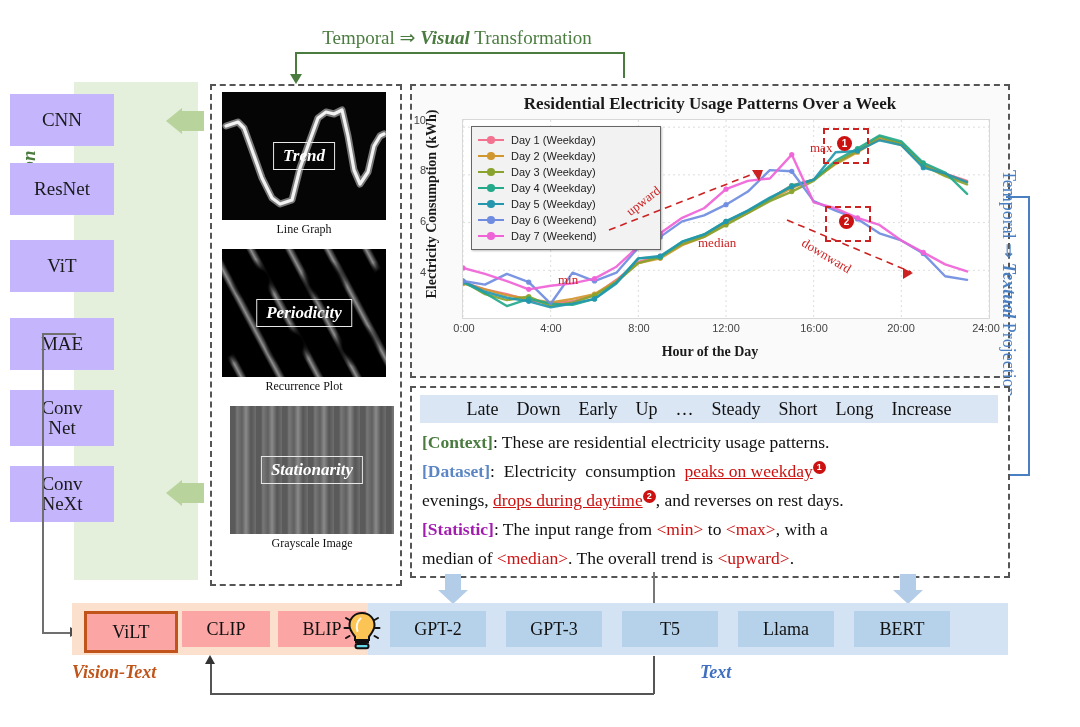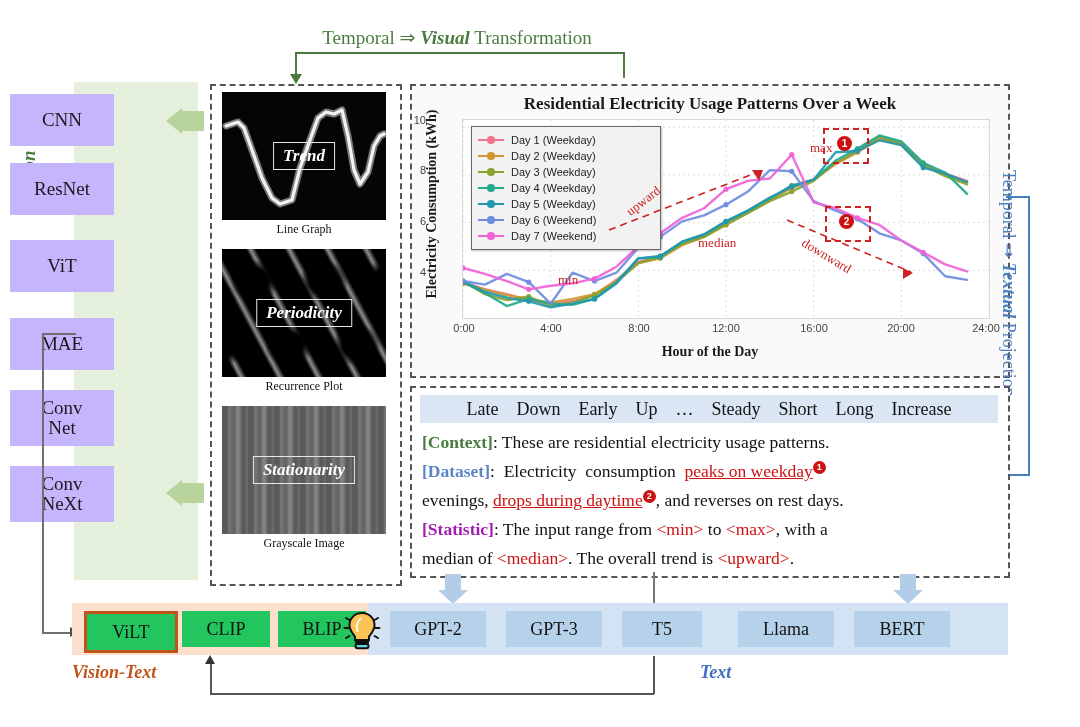--- a/index.html
+++ b/index.html
@@ -205,21 +205,21 @@
   #bottom-row{
     left:72px;top:603px;width:936px;height:52px;
   }
   #vt-bg{position:absolute;left:0;top:0;width:296px;height:52px;background:#fbe0cd;}
   #txt-bg{position:absolute;left:296px;top:0;width:640px;height:52px;background:#d3e3f3;}
   .mbox{
     position:absolute;top:8px;height:36px;
     display:flex;align-items:center;justify-content:center;
     font-size:18px;color:#111;
   }
-  .mbox.vt{background:#22c55e;text-align:center;}
+  .mbox.vt{background:#fca5a5;text-align:center;}
   .mbox.tx{background:#b6d2ea;}
   #vilt-box{border:3px solid #c0541a;}
   #bulb{position:absolute;left:268px;top:5px;width:44px;height:44px;}
   #vision-text-label{
     left:72px;top:662px;color:#c0541a;font-size:18px;
     font-style:italic;font-weight:bold;
   }
   #text-label{
     left:700px;top:662px;color:#3f6fc0;font-size:18px;
     font-style:italic;font-weight:bold;
@@ -302,21 +302,21 @@
   <div class="imgcaption">Line Graph</div>
 </div>
 
 <div class="abs imgcard" style="top:249px;">
   <div class="imgbox" id="img-recur">
     <div class="imgtag">Periodicity</div>
   </div>
   <div class="imgcaption">Recurrence Plot</div>
 </div>
 
-<div class="abs imgcard" style="top:406px;">
+<div class="abs imgcard" style="top:406px;margin-left:8px;">
   <div class="imgbox" id="img-gray">
     <div class="imgtag">Stationarity</div>
   </div>
   <div class="imgcaption">Grayscale Image</div>
 </div>
 
 <div class="abs" id="chart-dashed">
   <div id="chart-title">Residential Electricity Usage Patterns Over a Week</div>
   <div id="ylabel">Electricity Consumption (kWh)</div>
   <div id="xlabel">Hour of the Day</div>
@@ -528,21 +528,21 @@
   <div class="mbox vt" style="left:110px;width:88px;">
       <span>CLIP</span>
     </div>
 
   <div class="mbox tx" style="left:318px;width:96px;">
       <span>GPT-2</span>
     </div>
   <div class="mbox tx" style="left:434px;width:96px;">
       <span>GPT-3</span>
     </div>
-  <div class="mbox tx" style="left:550px;width:80px;">
+  <div class="mbox tx" style="left:550px;width:96px;">
       <span>T5</span>
     </div>
   <div class="mbox tx" style="left:666px;width:96px;">
       <span>Llama</span>
     </div>
   <div class="mbox tx" style="left:782px;width:96px;">
       <span>BERT</span>
     </div>
 
   <svg id="bulb" viewBox="0 0 44 44">

